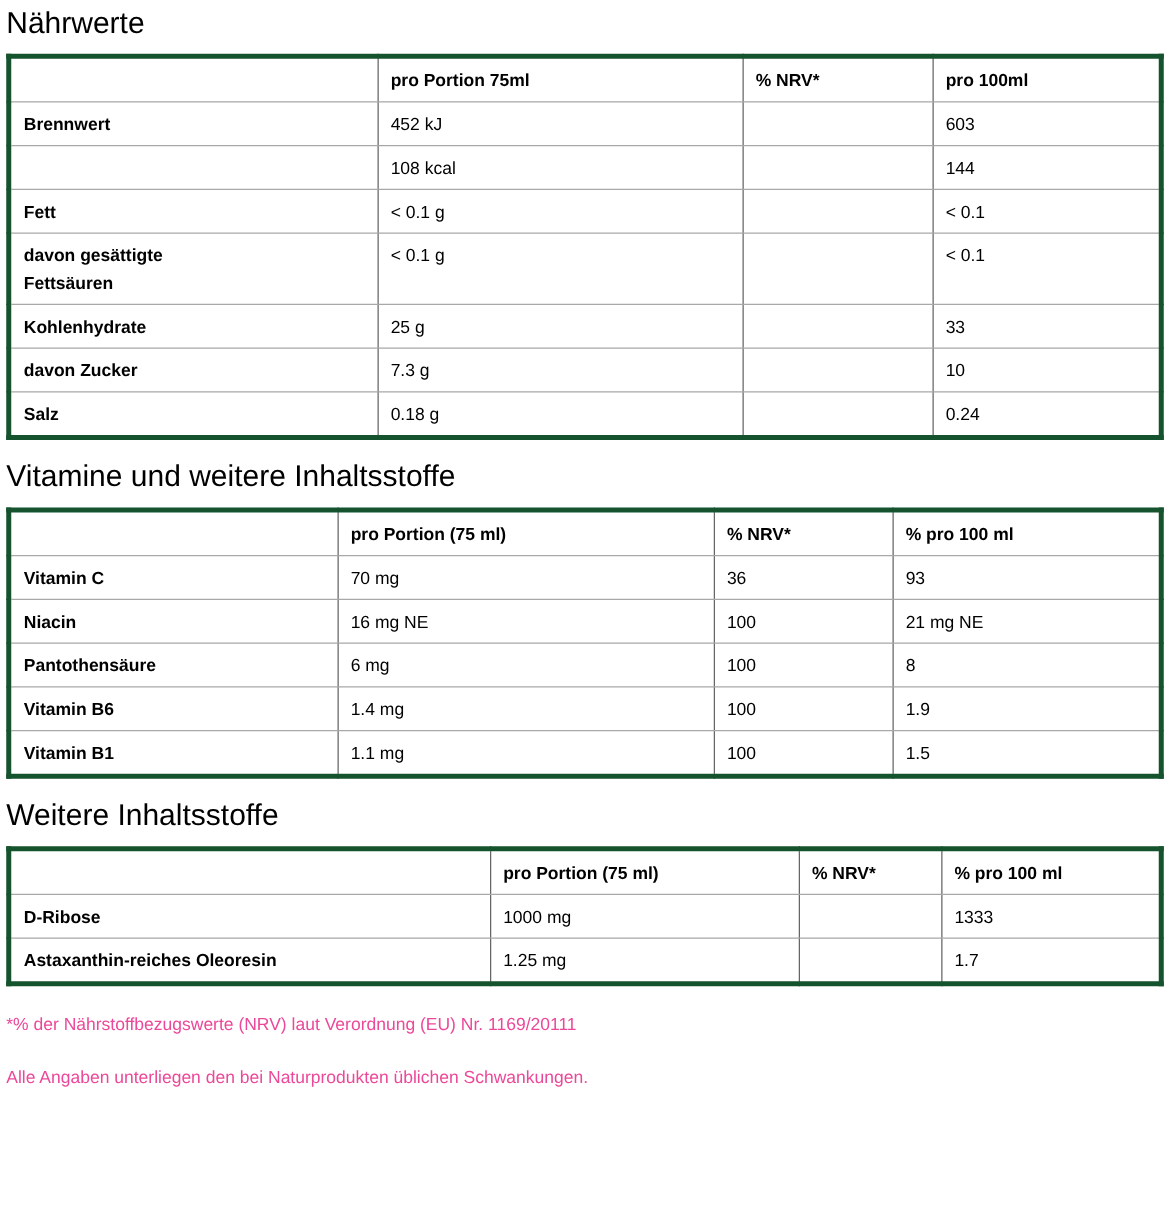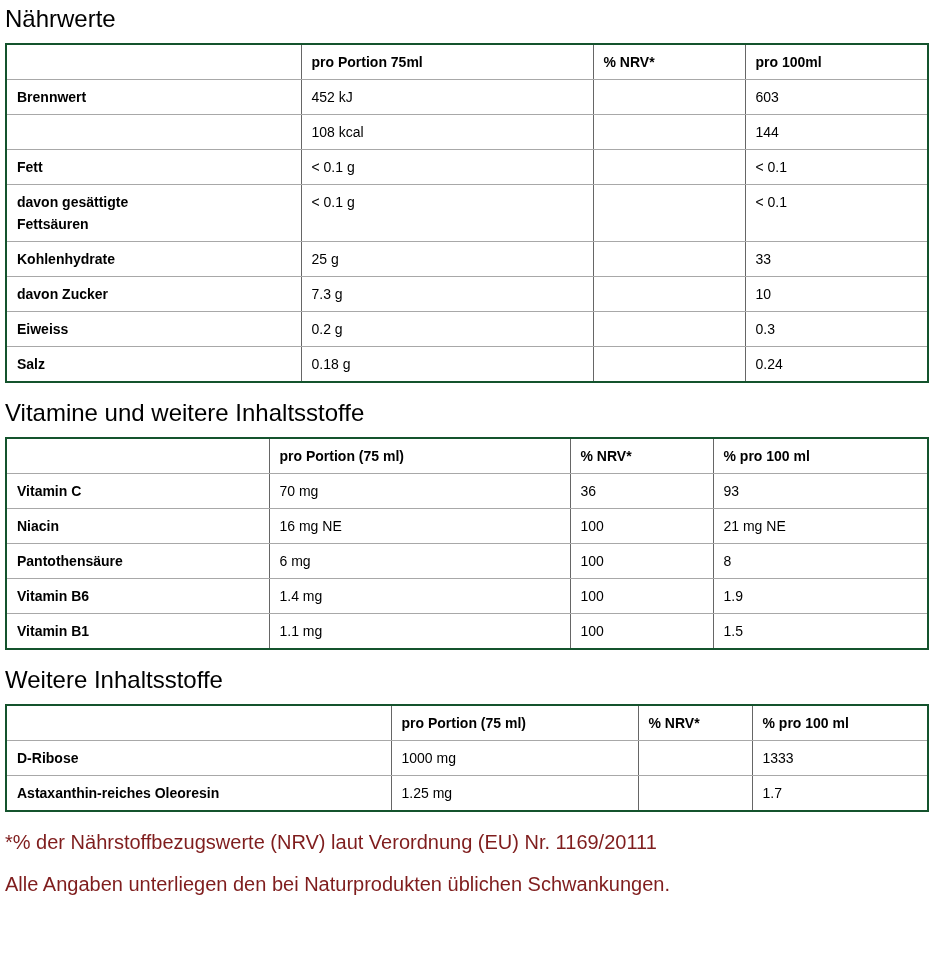--- a/index.html
+++ b/index.html
@@ -18,45 +18,45 @@
     font-weight: 400;
     line-height: 21px;
     margin: 0 0 14px 0;
     color: #000;
   }
 
   table.nutri-table {
     width: 922px;
     table-layout: fixed;
     border-collapse: collapse;
-    border: 2px solid #14532d;
+    border: 4px solid #14532d;
     margin: 0 0 19px 0;
   }
   table.nutri-table th,
   table.nutri-table td {
     font-size: 14px;
     line-height: 22px;
     padding: 6px 10px;
     vertical-align: top;
     text-align: left;
     border-left: 1px solid #666666;
     border-right: 1px solid #666666;
     border-top: 1px solid #a8a8a8;
     border-bottom: 1px solid #a8a8a8;
     overflow: hidden;
   }
   table.nutri-table th { font-weight: 700; }
   table.nutri-table td.label { font-weight: 700; white-space: pre-line; }
   table.nutri-table td.value { font-weight: 400; padding-left: 10px; }
 
   .footnote {
-    font-size: 20px;
+    font-size: 14px;
     line-height: 16px;
     margin: 22px 0 0 0;
-    color: #7f1d1d;
+    color: #ec4899;
   }
   .footnote + .footnote { margin-top: 26px; }
 </style>
 </head>
 <body>
 
 <main class="page">
 
   <section class="section">
     <h2 class="section-title">Nährwerte</h2>
@@ -107,26 +107,20 @@
             <td class="value"></td>
             <td class="value">33</td>
           </tr>
           <tr>
             <td class="label">davon Zucker</td>
             <td class="value">7.3 g</td>
             <td class="value"></td>
             <td class="value">10</td>
           </tr>
           <tr>
-            <td class="label">Eiweiss</td>
-            <td class="value">0.2 g</td>
-            <td class="value"></td>
-            <td class="value">0.3</td>
-          </tr>
-          <tr>
             <td class="label">Salz</td>
             <td class="value">0.18 g</td>
             <td class="value"></td>
             <td class="value">0.24</td>
           </tr>
         </tbody>
       </table>
   </section>
 
   <section class="section">

